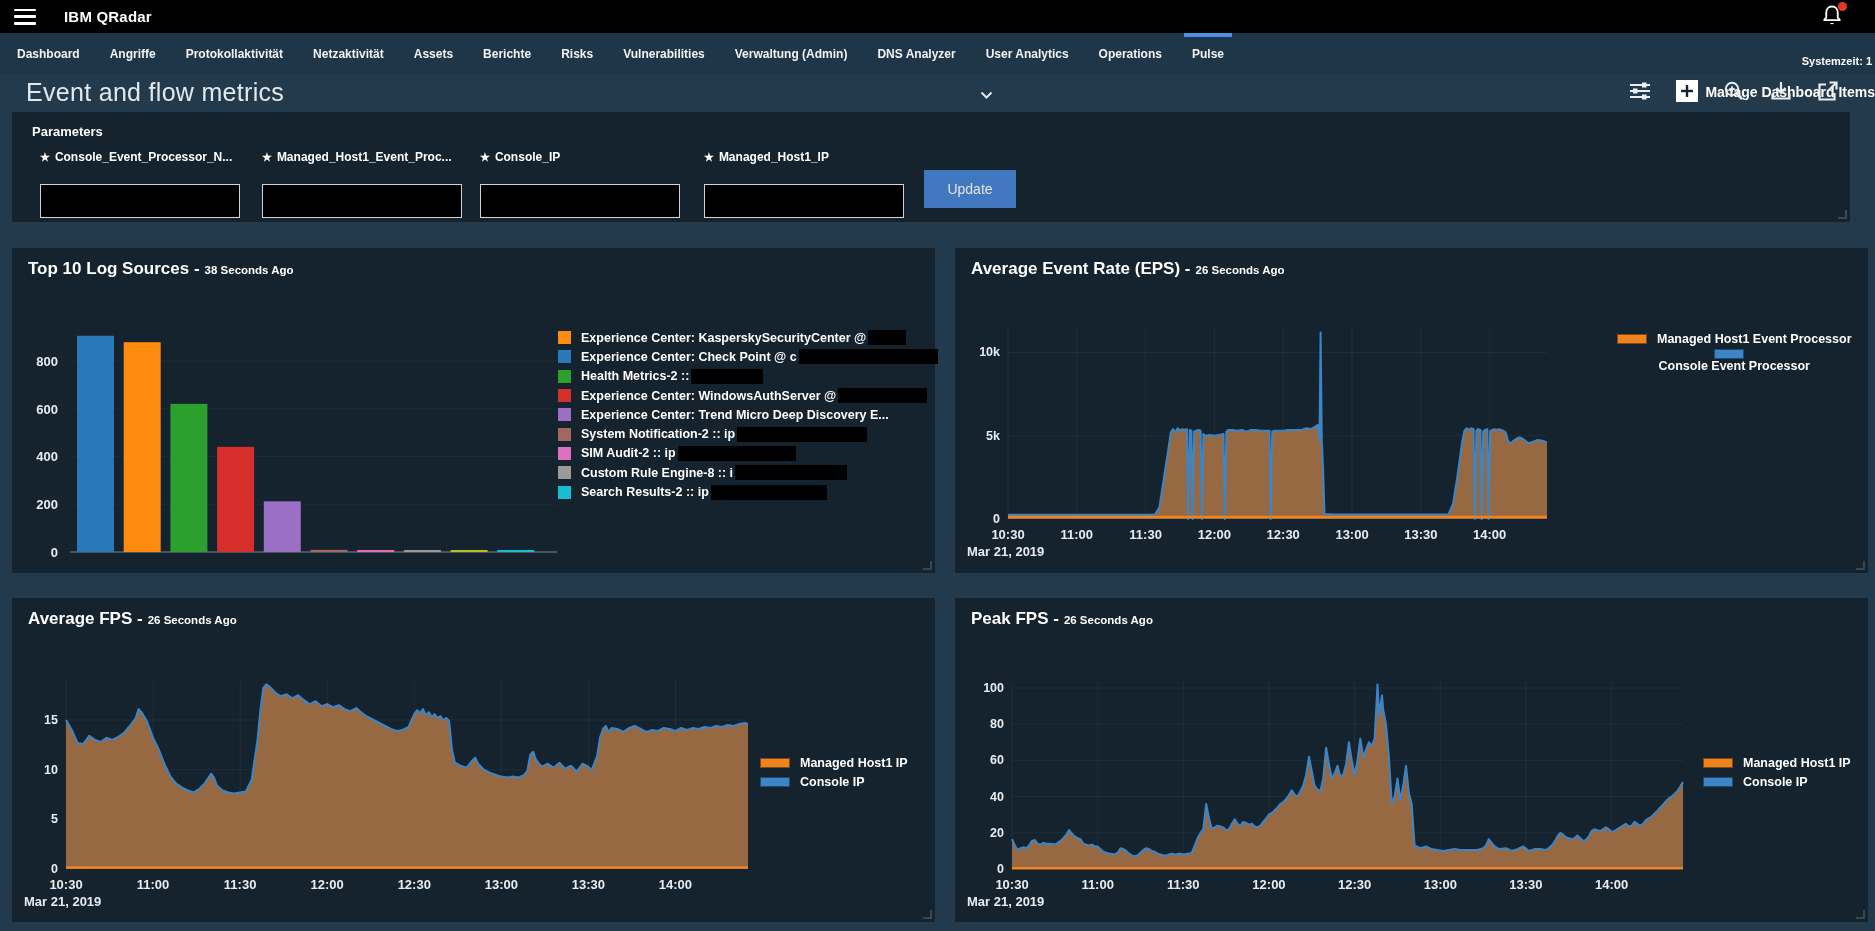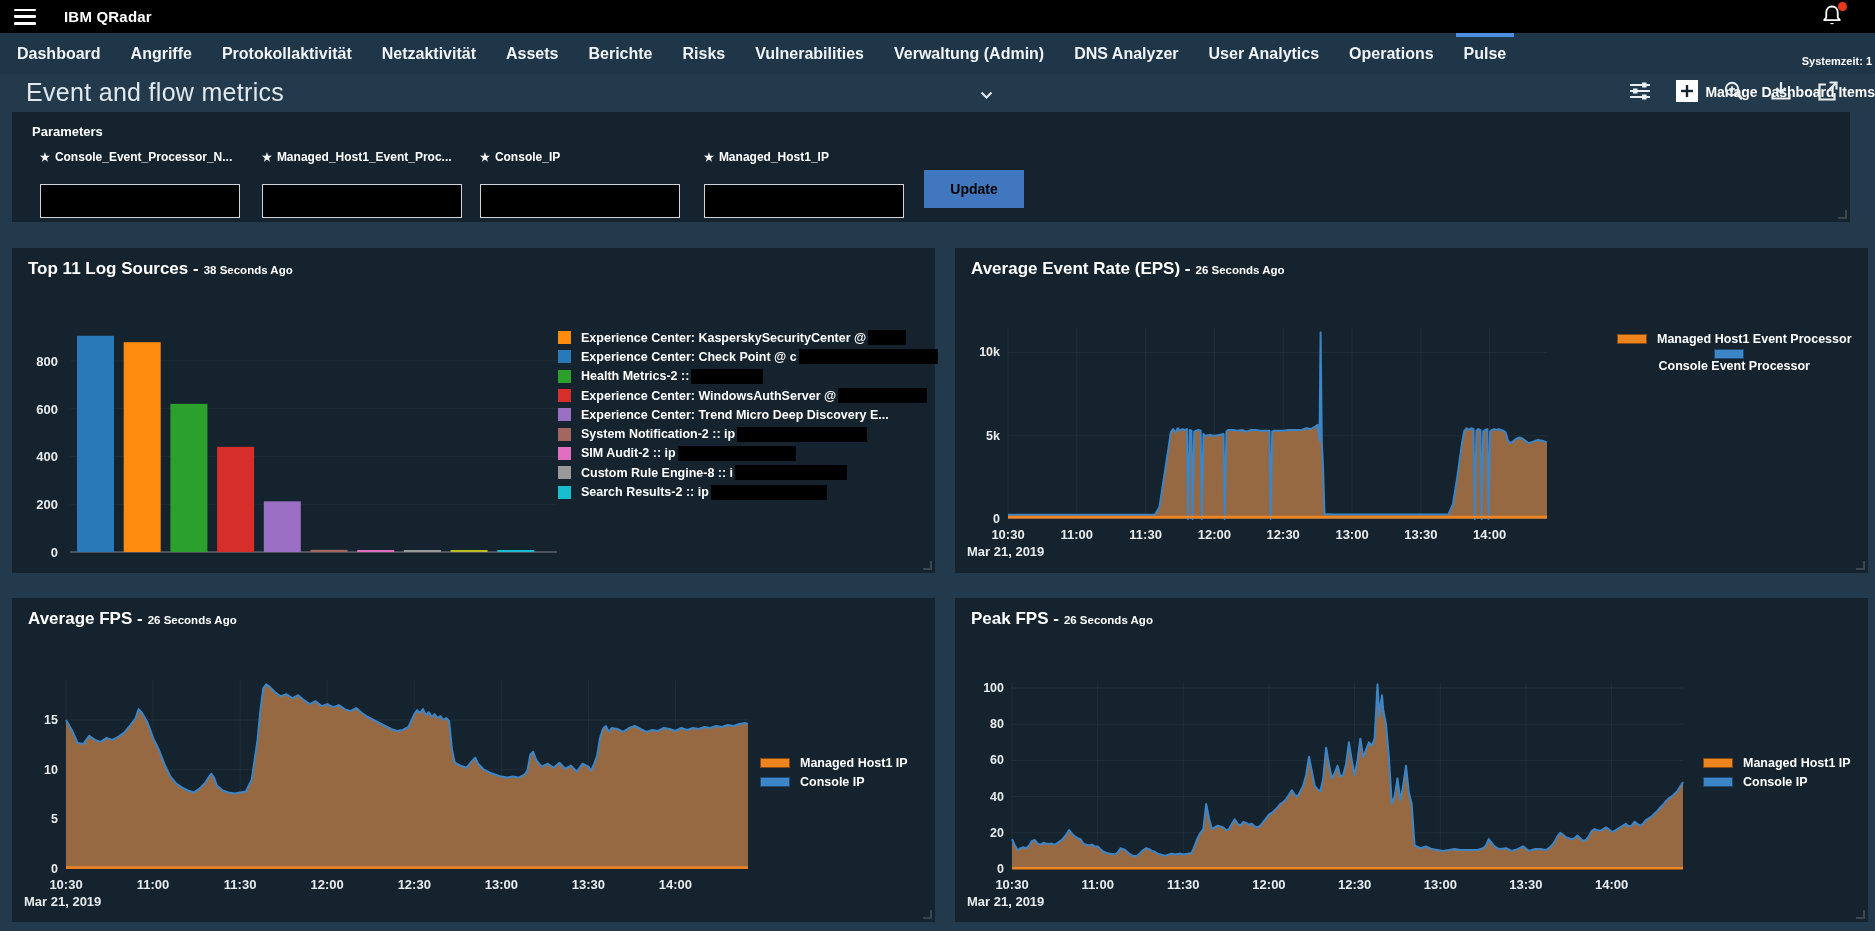--- a/index.html
+++ b/index.html
@@ -11,21 +11,21 @@
   }
   
   .topbar { position:absolute; top:0; left:0; right:0; height:33px; background:#000; display:flex; align-items:center; z-index:5; }
   .hamburger { margin-left:14px; width:22px; height:16px; display:flex; flex-direction:column; justify-content:space-between; cursor:pointer; }
   .hamburger span { display:block; height:2.5px; background:#fff; border-radius:1px; }
   .app-title { margin-left:28px; font-size:15px; font-weight:bold; letter-spacing:.2px; }
   .bell-wrap { position:absolute; right:28px; top:3px; width:28px; height:28px; cursor:pointer; }
   .bell-dot { position:absolute; right:0; top:-1px; width:9px; height:9px; border-radius:50%; }
   
   .nav { position:absolute; top:33px; left:0; right:0; height:41px; background:#1f3548; display:flex; align-items:stretch; z-index:4; }
-  .nav-item { position:relative; display:flex; align-items:center; padding:0 15px; font-size:16px; font-weight:bold; color:#f0f4f7; cursor:pointer; white-space:nowrap; }
+  .nav-item { position:relative; display:flex; align-items:center; padding:0 15px; font-size:12px; font-weight:bold; color:#f0f4f7; cursor:pointer; white-space:nowrap; }
   .nav-item .active-bar { position:absolute; top:0; left:7px; right:7px; height:4px; display:none; }
   .nav-item.active .active-bar { display:block; }
   .systemtime { position:absolute; right:3px; bottom:7px; font-size:11px; font-weight:bold; white-space:nowrap; }
   
   .titlebar { position:absolute; top:74px; left:0; right:0; height:36px; background:#223a4c; display:flex; align-items:center; z-index:3;justify-content:space-between; }
   .dash-title { margin-left:26px; font-size:25px; font-weight:300; color:#e2e9ee; letter-spacing:.3px; cursor:pointer; }
   .chevron { margin-left:14px; margin-top:6px; cursor:pointer; }
   .manage { margin-left:30px; font-size:14px; font-weight:bold; cursor:pointer; }
   .header-icons { position:absolute; right:36px; top:6px; display:flex; gap:25px; align-items:center; }
   .hicon { cursor:pointer; display:block; }
@@ -38,21 +38,21 @@
   #panel-pfps   { left:955px; top:598px; width:913px; height:324px; }
   .rs { position:absolute; right:3px; bottom:3px; width:9px; height:9px; border-right:2px solid #3a4750; border-bottom:2px solid #3a4750; cursor:nwse-resize; }
   .panel-title { position:absolute; left:16px; top:11px; font-size:17px; font-weight:bold; white-space:nowrap; }
   .panel-sub { font-size:11.5px; font-weight:bold; margin-left:5px; }
   
   .params-heading { position:absolute; left:20px; top:12px; font-size:13px; font-weight:bold; }
   .param-field { position:absolute; top:38px; }
   .param-label { font-size:12px; font-weight:bold; white-space:nowrap; margin-bottom:20px; }
   .param-star { color:#fff; font-size:11px; margin-right:5px; }
   .param-input { width:200px; height:34px; background:#000; border:1px solid #ccd3d9; }
-  .update-btn { position:absolute; left:912px; top:58px; width:100px; height:38px; border:none; color:#000000; font-size:14px; font-weight:bold; font-family:inherit; cursor:pointer; }
+  .update-btn { position:absolute; left:912px; top:58px; width:92px; height:38px; border:none; color:#e5e5e5; font-size:14px; font-weight:normal; font-family:inherit; cursor:pointer; }
   
   .legend { position:absolute; }
   .legend-item { display:flex; align-items:center; font-size:12.5px; font-weight:bold; white-space:nowrap; cursor:pointer; }
   .sw-square { width:13px; height:13px; margin-right:10px; flex:0 0 auto; }
   .sw-line { width:30px; height:10px; margin-right:10px; flex:0 0 auto; border:1px solid rgba(0,0,0,.45); }
   .redact { display:inline-block; height:15px; background:#000; margin-left:2px; vertical-align:-3px; }
   svg text { font-family:"Liberation Sans", sans-serif; }
 </style>
 </head>
 <body>
@@ -180,21 +180,21 @@
       <div class="param-field" style="left: 692px;">
         <div class="param-label"><span class="param-star">★</span><span>Managed_Host1_IP</span></div>
         <div class="param-input"></div>
       </div>
     </div>
   <button class="update-btn" id="update-btn" style="background: rgb(64, 119, 190);">Update</button>
   <div class="rs"></div>
 </div>
 
 <div class="panel" id="panel-bar">
-  <div class="panel-title"><span>Top 11 Log Sources -</span><span class="panel-sub">38 Seconds Ago</span></div>
+  <div class="panel-title"><span>Top 10 Log Sources -</span><span class="panel-sub">38 Seconds Ago</span></div>
   <div class="rs"></div>
 <svg width="545" height="272" style="position: absolute; left: 10px; top: 50px; overflow: visible;">
       <text x="36" y="259" fill="#e9edf0" font-size="13" font-weight="bold" text-anchor="end">0</text>
       <line x1="48" x2="535" y1="206.21052631578948" y2="206.21052631578948" stroke="rgba(255,255,255,0.04)"></line>
       <text x="36" y="211.21052631578948" fill="#e9edf0" font-size="13" font-weight="bold" text-anchor="end">200</text>
       <line x1="48" x2="535" y1="158.42105263157896" y2="158.42105263157896" stroke="rgba(255,255,255,0.04)"></line>
       <text x="36" y="163.42105263157896" fill="#e9edf0" font-size="13" font-weight="bold" text-anchor="end">400</text>
       <line x1="48" x2="535" y1="110.63157894736844" y2="110.63157894736844" stroke="rgba(255,255,255,0.04)"></line>
       <text x="36" y="115.63157894736844" fill="#e9edf0" font-size="13" font-weight="bold" text-anchor="end">600</text>
       <line x1="48" x2="535" y1="62.84210526315792" y2="62.84210526315792" stroke="rgba(255,255,255,0.04)"></line>

